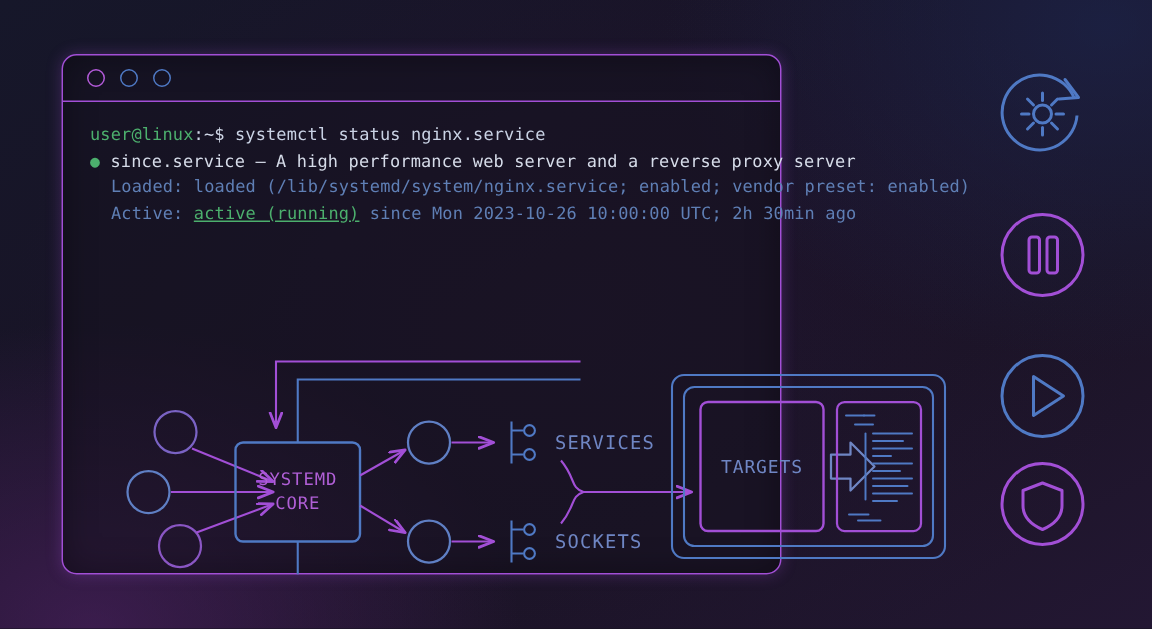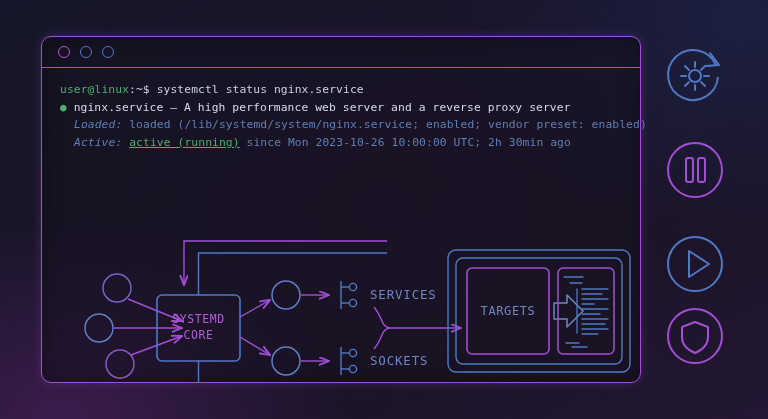--- a/index.html
+++ b/index.html
@@ -12,21 +12,21 @@
     position:relative;width:768px;height:419px;overflow:hidden;
     background:
       radial-gradient(ellipse 420px 300px at 8% 100%, rgba(86,36,110,0.55) 0%, rgba(86,36,110,0.0) 68%),
       radial-gradient(ellipse 420px 320px at 96% 4%, rgba(30,44,92,0.50) 0%, rgba(30,44,92,0.0) 70%),
       radial-gradient(ellipse 500px 380px at 50% 50%, rgba(40,22,60,0.35) 0%, rgba(20,18,30,0) 75%),
       linear-gradient(150deg,#16172a 0%,#191325 45%,#1b1426 70%,#231733 100%);
   }
 
   
   #window{
-    position:absolute;left:41px;top:36px;width:600px;height:347px;
+    position:absolute;left:41px;top:36px;width:480px;height:347px;
     border:1.6px solid #a24fd6;border-radius:10px;
     background:rgba(21,19,31,0.55);
     box-shadow:0 0 10px rgba(162,79,214,0.28), inset 0 0 22px rgba(0,0,0,0.35);
     box-sizing:border-box;
   }
   #titlebar{
     position:relative;height:30px;
     border-bottom:1.4px solid #a24fd6;
     display:flex;align-items:center;gap:10px;padding-left:16px;
   }
@@ -39,21 +39,21 @@
   #term{
     position:absolute;left:18px;top:44px;right:10px;
     font-size:11.3px;line-height:17.5px;
     letter-spacing:0.1px;white-space:nowrap;
   }
   .tline{height:17.5px;}
   .c-prompt{color:#4caf6d;}
   .c-tilde{color:#cfd6e6;}
   .c-cmd{color:#c9d2e4;}
   .c-white{color:#d6dce9;}
-  .c-label{color:#5f7fb5;font-style:italic;}
+  .c-label{color:#5f7fb5;}
   .c-dim{color:#5f7fb5;margin-top:16px;}
   .c-green{color:#4caf6d;text-decoration:underline;}
   .bullet{color:#4caf6d;font-size:11px;}
   .indent{padding-left:14px;}
 
   
   #diagram{position:absolute;left:0;top:196px;width:600px;height:150px;}
 
   
   .railicon{position:absolute;width:62px;height:62px;}
@@ -70,21 +70,21 @@
       <span class="dot d2"></span>
       <span class="dot d3"></span>
     </div>
 
     <div id="term">
       <div class="tline">
         <span class="c-prompt">user@linux</span><span class="c-tilde">:~$</span><span class="c-cmd"> <span>systemctl status nginx.service</span></span>
       </div>
       <div class="tline">
         <span class="bullet">●</span>
-        <span class="c-white">nginx.service – A high performance web server and a reverse proxy server</span>
+        <span class="c-white">since.service – A high performance web server and a reverse proxy server</span>
       </div>
       <div class="tline indent">
         <span class="c-label">Loaded:</span>
         <span class="c-dim">loaded (/lib/systemd/system/nginx.service; enabled; vendor preset: enabled)</span>
       </div>
       <div class="tline indent">
         <span class="c-label">Active:</span>
         <span class="c-green">active (running)</span>
         <span class="c-dim">since Mon 2023-10-26 10:00:00 UTC; 2h 30min ago</span>
       </div>

